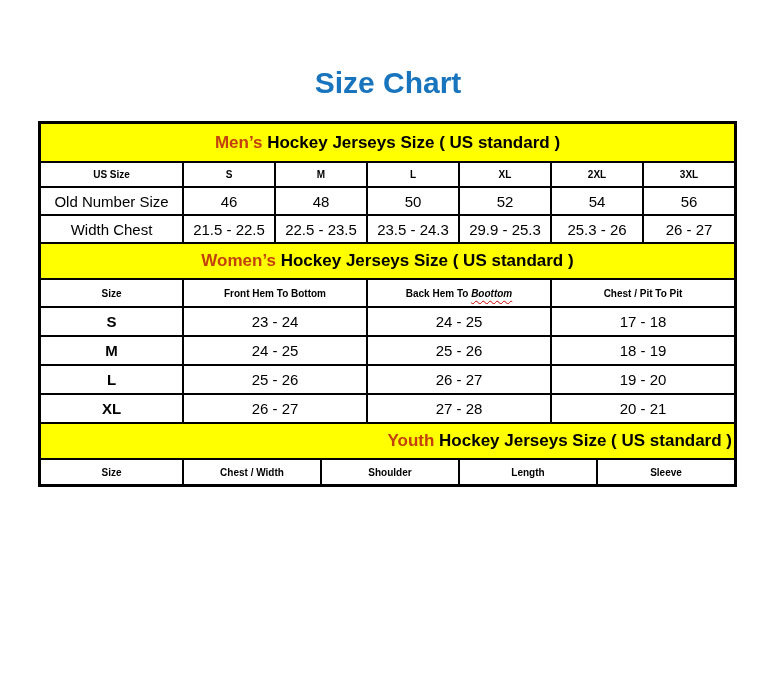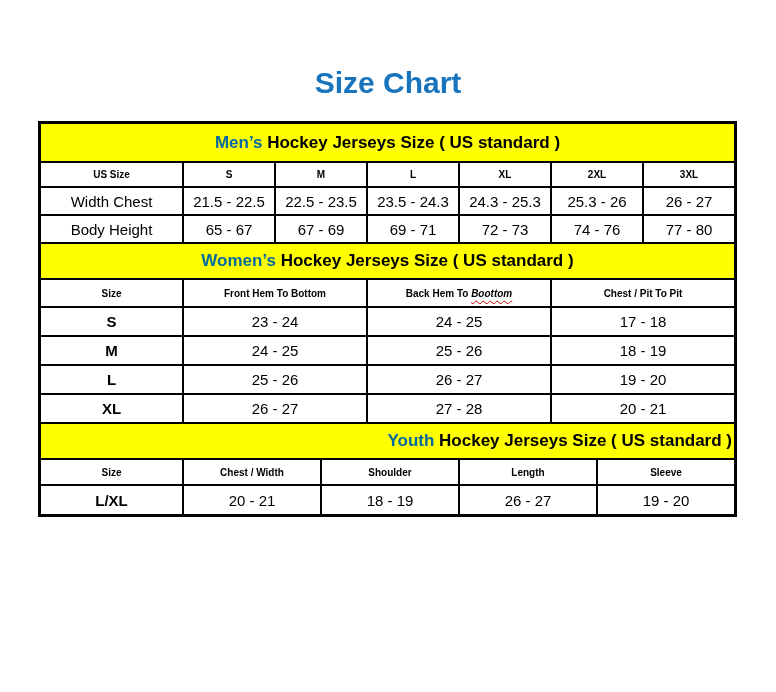--- a/index.html
+++ b/index.html
@@ -45,21 +45,21 @@
     padding: 0 2px;
     color: #000;
     overflow: hidden;
     white-space: nowrap;
   }
   tr.band td {
     background: #ffff00;
     font-weight: bold;
     font-size: 17px;
   }
-  tr.band .hl { color: #0369a1; margin-top: 41px; }
+  tr.band .hl { color: #c2410c; margin-top: 41px; }
   tr.head th { font-weight: bold; font-size: 10px; }
   tr.data td, tr.data th { font-size: 15px; font-weight: normal; }
   tr.data th.bold-label { font-weight: bold; }
 
   
   .mens   tr.band td { height: 37px; }
   .mens   tr.head th { height: 23px; }
   .mens   tr.data td, .mens tr.data th { height: 26px; }
   .womens tr.band td { height: 34px; }
   .womens tr.head th { height: 26px; }
@@ -107,36 +107,36 @@
         <tr class="head">
           <th>US Size</th>
           <th>S</th>
           <th>M</th>
           <th>L</th>
           <th>XL</th>
           <th>2XL</th>
           <th>3XL</th>
         </tr>
         <tr class="data">
+          <th>Old Number Size</th>
+          <td>46</td>
+          <td>48</td>
+          <td>50</td>
+          <td>52</td>
+          <td>54</td>
+          <td>56</td>
+        </tr>
+        <tr class="data">
           <th>Width Chest</th>
           <td>21.5 - 22.5</td>
           <td>22.5 - 23.5</td>
           <td>23.5 - 24.3</td>
-          <td>24.3 - 25.3</td>
+          <td>29.9 - 25.3</td>
           <td>25.3 - 26</td>
           <td>26 - 27</td>
-        </tr>
-        <tr class="data">
-          <th>Body Height</th>
-          <td>65 - 67</td>
-          <td>67 - 69</td>
-          <td>69 - 71</td>
-          <td>72 - 73</td>
-          <td>74 - 76</td>
-          <td>77 - 80</td>
         </tr>
       </tbody>
     </table>
 
     <table class="sec womens">
       <colgroup>
           <col class="c-label">
           <col>
           <col>
           <col>
@@ -194,24 +194,17 @@
             <span class="hl">Youth</span><span> Hockey Jerseys Size ( US standard )</span>
           </td>
         </tr>
         <tr class="head">
           <th>Size</th>
           <th>Chest / Width</th>
           <th>Shoulder</th>
           <th>Length</th>
           <th>Sleeve</th>
         </tr>
-        <tr class="data">
-          <th class="bold-label">L/XL</th>
-          <td>20 - 21</td>
-          <td>18 - 19</td>
-          <td>26 - 27</td>
-          <td>19 - 20</td>
-        </tr>
       </tbody>
     </table>
 
   </div>
 </div>
 
 </body></html>

